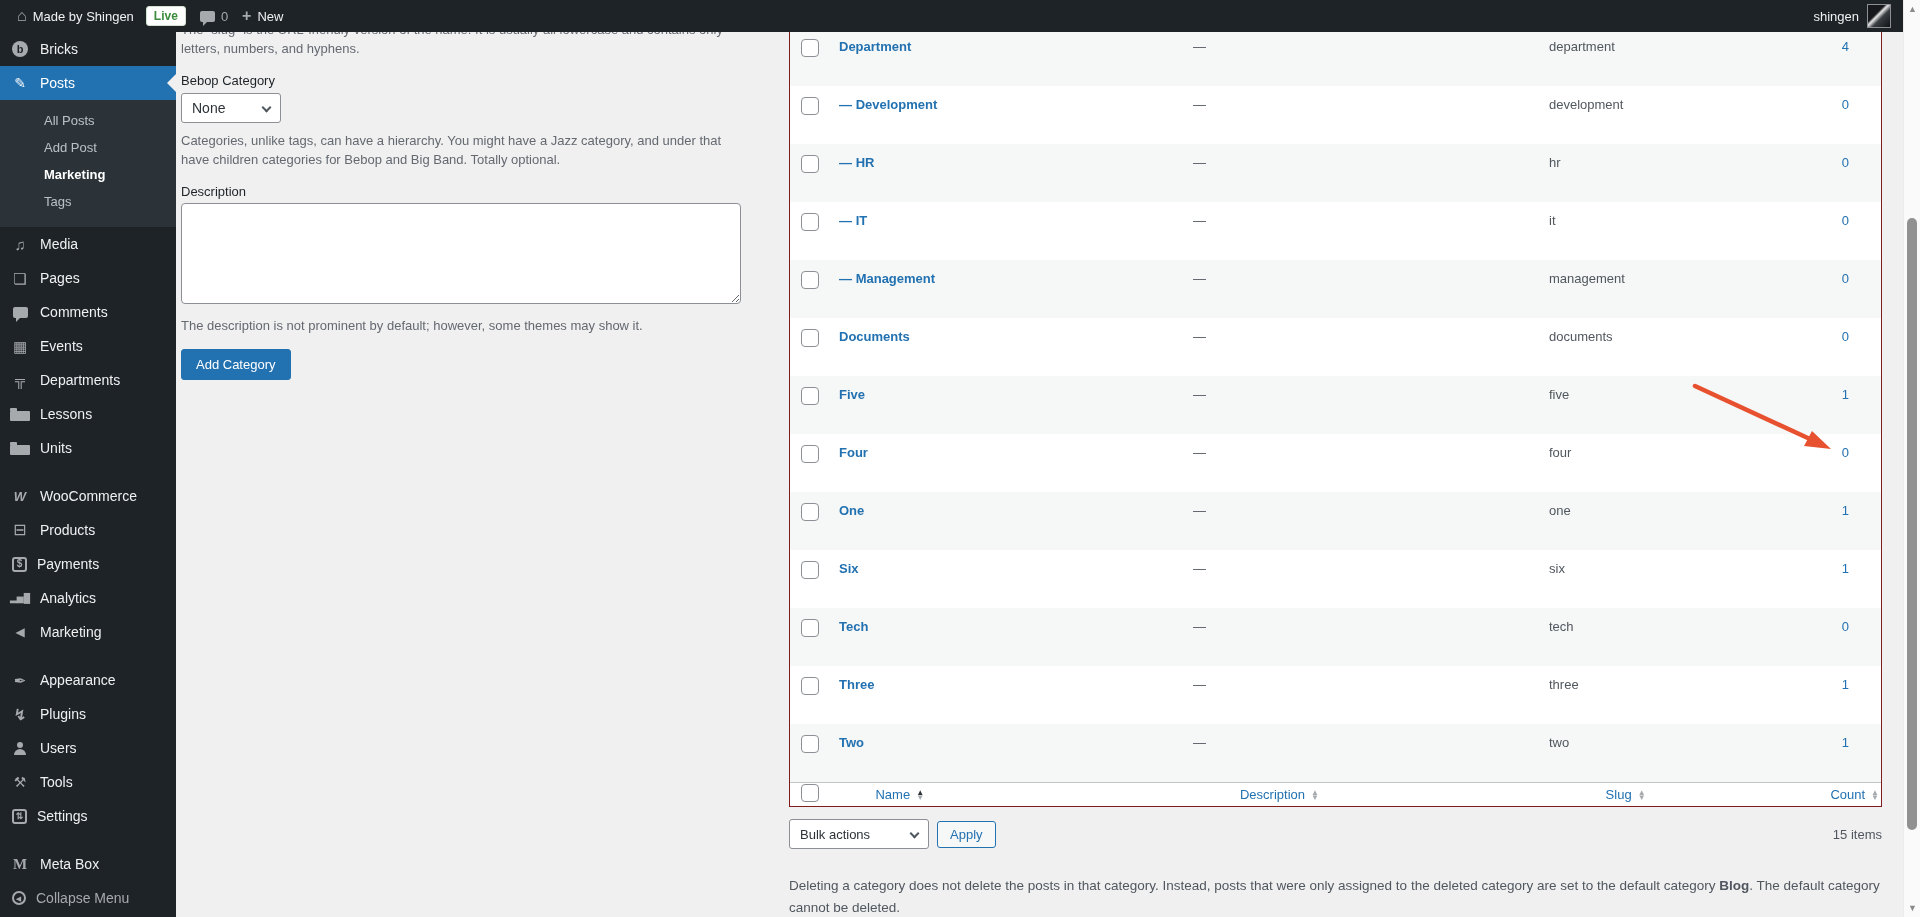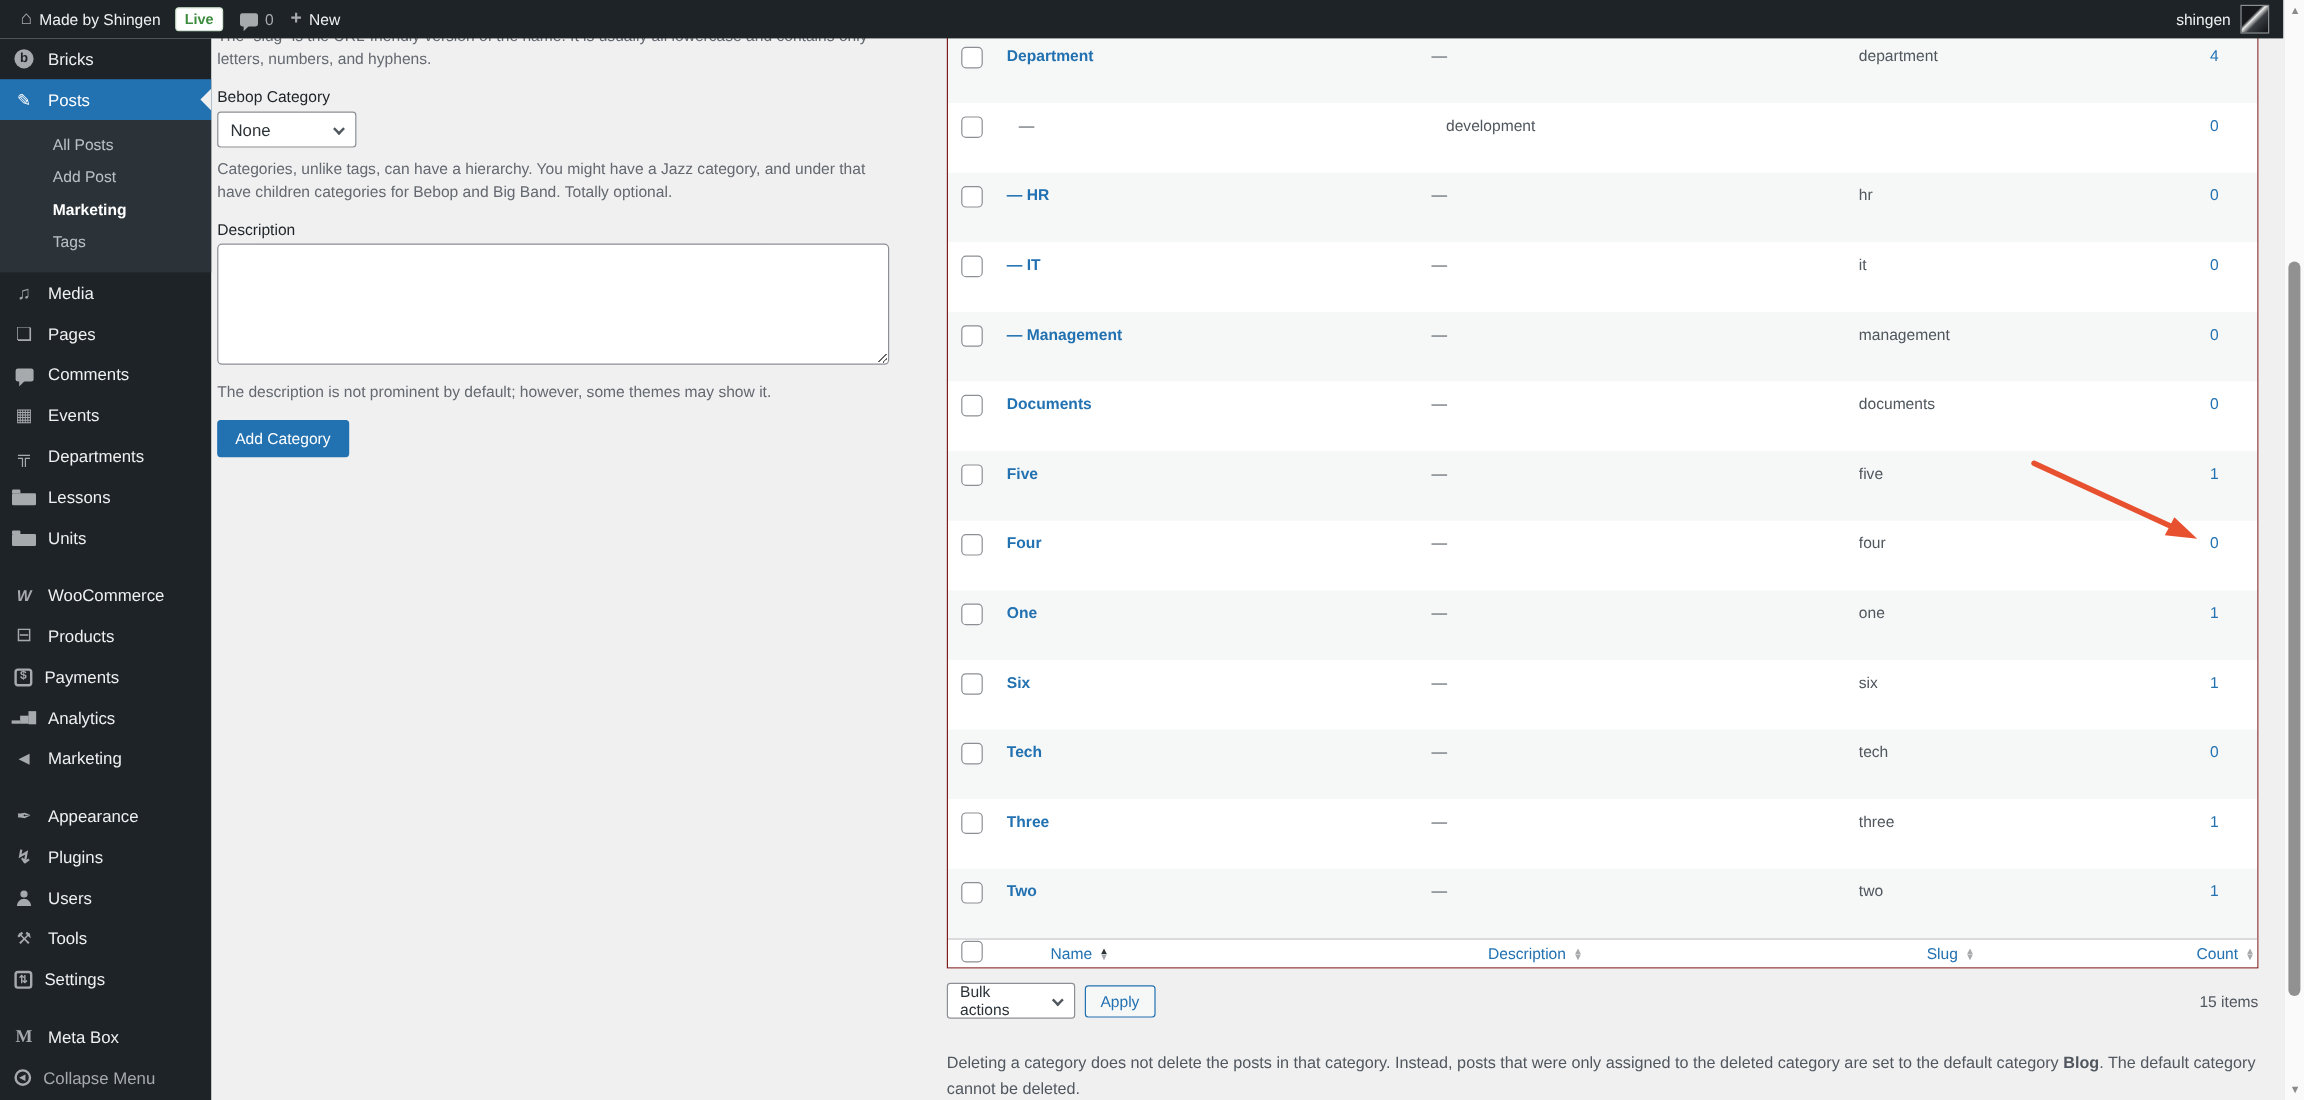--- a/index.html
+++ b/index.html
@@ -79,21 +79,21 @@
   [data-icon="tools-icon"]::before { content:"⚒"; font-size:14px; }
   [data-icon="metabox-icon"]::before { content:"M"; font-family:"Liberation Serif",serif; font-weight:700; font-size:15px; }
   [data-icon="collapse-icon"] { border:2px solid #a7aaad; border-radius:50%; width:14px; height:14px; min-width:14px; margin-left:2px; }
   [data-icon="collapse-icon"]::before { content:"◀"; font-size:7px; margin-left:-1px; }
 
   
   .form-col { position:absolute; left:181px; top:32px; width:560px; }
   .help { font-size:13px; line-height:19px; color:#646970; margin:0; }
   .slug-help { margin-top:-12px; }
   .field-label { display:block; margin-top:15px; font-size:13px; color:#1d2327; }
-  .selectbox { margin-top:5px; width:116px; height:30px; background:#fff; border:1px solid #8c8f94;
+  .selectbox { margin-top:5px; width:100px; height:30px; background:#fff; border:1px solid #8c8f94;
     border-radius:3px; display:flex; align-items:center; padding:0 28px 0 10px; font-size:14px;
     color:#2c3338; position:relative; cursor:pointer; }
   .selectbox .chev { position:absolute; right:10px; top:10px; width:7px; height:7px;
     border-right:2px solid #50575e; border-bottom:2px solid #50575e; transform:rotate(45deg); }
   .help.mt { margin-top:8px; }
   textarea.desc { margin-top:4px; width:560px; height:101px; border:1px solid #8c8f94; border-radius:4px;
     background:#fff; resize:vertical; font-family:"Liberation Sans",sans-serif; }
   .btn-primary { margin-top:14px; background:var(--accent,#2271b1); border:1px solid var(--accent,#2271b1);
     color:#fff; font-size:13px; padding:7px 14px; border-radius:3px; cursor:pointer;
     font-family:"Liberation Sans",sans-serif; }
@@ -115,21 +115,21 @@
 
   .tfoot { height:24px; border-top:1px solid #c3c4c7; background:#fff; display:flex; align-items:center; font-size:13px;gap:39px; }
   .tfoot .col-cb { padding-top:0; }
   .th-link { color:var(--accent,#2271b1); cursor:pointer; display:inline-flex; align-items:center; }
   .sort { display:inline-flex; flex-direction:column; margin-left:6px; }
   .sort i { font-style:normal; font-size:8px; line-height:5px; color:#a7aaad; }
   .sort i.on { color:#2c3338; }
   .tfoot .col-count { padding-right:2px; }
 
   .bulk-bar { margin-top:12px; display:flex; align-items:center; }
-  .selectbox.bulk { margin-top:0; width:107px; font-size:13px; }
+  .selectbox.bulk { margin-top:0; width:140px; font-size:13px; }
   .btn-secondary { margin-left:8px; background:#f6f7f7; border:1px solid var(--accent,#2271b1);
     color:var(--accent,#2271b1); font-size:13px; padding:5px 12px; border-radius:3px; cursor:pointer;
     font-family:"Liberation Sans",sans-serif; }
   .items-count { margin-left:auto; font-size:13px; color:#50575e; }
 
   .note { margin-top:26px; font-size:13.5px; line-height:22px; color:#50575e; }
   .note b { font-weight:700; }
 
   
   .arrow-overlay { position:absolute; left:0; top:0; width:1920px; height:917px;
@@ -327,20 +327,21 @@
         <div class="trow even">
           <span class="col-cb"><span class="checkbox"></span></span>
           <span class="col-name"><span class="name-link"><span></span><span>Department</span></span></span>
           <span class="col-desc">—</span>
           <span class="col-slug">department</span>
           <span class="col-count"><span class="count-link">4</span></span>
         </div>
 
         <div class="trow">
           <span class="col-cb"><span class="checkbox"></span></span>
+          <span class="col-name"><span class="name-link"><span>— </span><span>Development</span></span></span>
           <span class="col-desc">—</span>
           <span class="col-slug">development</span>
           <span class="col-count"><span class="count-link">0</span></span>
         </div>
 
         <div class="trow even">
           <span class="col-cb"><span class="checkbox"></span></span>
           <span class="col-name"><span class="name-link"><span>— </span><span>HR</span></span></span>
           <span class="col-desc">—</span>
           <span class="col-slug">hr</span>

